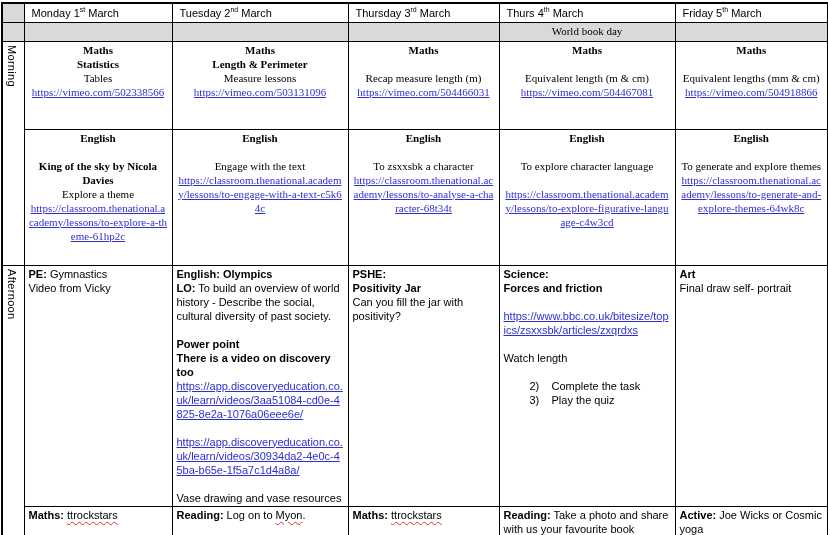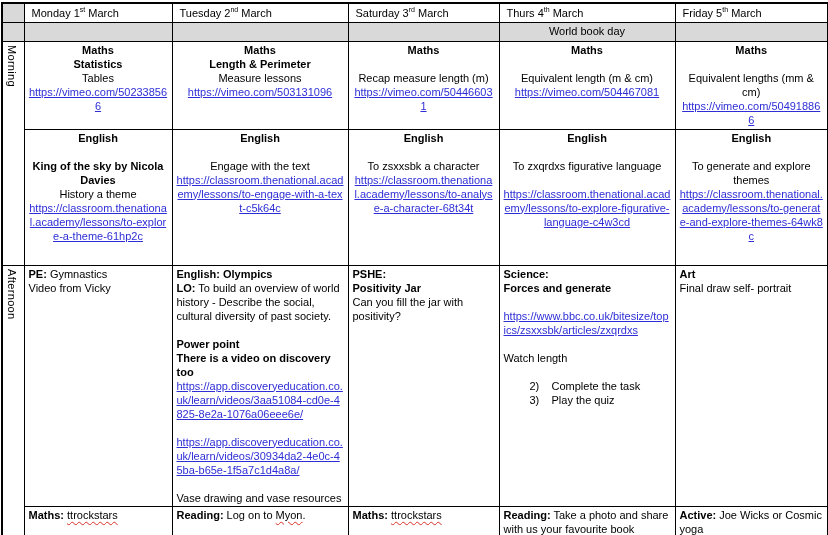--- a/index.html
+++ b/index.html
@@ -40,21 +40,21 @@
   td.corner { background: var(--shade); }
   td.side-cell {
     padding: 3px 2px;
     text-align: left;
   }
   .vtext {
     writing-mode: vertical-rl;
     white-space: nowrap;
     letter-spacing: 0.3px;
   }
-  td.center { text-align: center; }
+  td.center { text-align: center; font-family: Liberation Serif, serif; }
   .line { min-height: 14px; }
   .blank { height: 14px; }
   .b { font-weight: bold; }
   a.link {
     color: var(--link);
     text-decoration: underline;
     word-break: break-all;
     cursor: pointer;
   }
   a.block { display: block; }
@@ -81,21 +81,21 @@
     <col style="width:151px">
         <col style="width:176px">
         <col style="width:153px">
   </colgroup>
 
   <tbody>
         <tr class="header-row">
     <td class="corner"></td>
     <td><span>Monday 1</span><sup>st</sup><span> March</span></td>
     <td><span>Tuesday 2</span><sup>nd</sup><span> March</span></td>
-    <td><span>Saturday 3</span><sup>rd</sup><span> March</span></td>
+    <td><span>Thursday 3</span><sup>rd</sup><span> March</span></td>
     <td><span>Thurs 4</span><sup>th</sup><span> March</span></td>
     <td><span>Friday 5</span><sup>th</sup><span> March</span></td>
   </tr>
 
   <tr class="event-row">
     <td class="corner"></td>
     <td></td>
     <td></td>
     <td></td>
     <td class="center">World book day</td>
@@ -134,39 +134,39 @@
       <div class="line">Equivalent lengths (mm &amp; cm)</div>
       <a class="link" href="#">https://vimeo.com/504918866</a>
     </td>
   </tr>
 
   <tr class="english-row">
     <td class="center">
       <div class="line b">English</div>
       <div class="line blank"></div>
       <div class="line b">King of the sky by Nicola Davies</div>
-      <div class="line">History a theme</div>
+      <div class="line">Explore a theme</div>
       <a class="link" href="#">https://classroom.thenational.academy/lessons/to-explore-a-theme-61hp2c</a>
     </td>
     <td class="center">
       <div class="line b">English</div>
       <div class="line blank"></div>
       <div class="line">Engage with the text</div>
       <a class="link" href="#">https://classroom.thenational.academy/lessons/to-engage-with-a-text-c5k64c</a>
     </td>
     <td class="center">
       <div class="line b">English</div>
       <div class="line blank"></div>
       <div class="line">To zsxxsbk a character</div>
       <a class="link" href="#">https://classroom.thenational.academy/lessons/to-analyse-a-character-68t34t</a>
     </td>
     <td class="center">
       <div class="line b">English</div>
       <div class="line blank"></div>
-      <div class="line">To zxqrdxs figurative language</div>
+      <div class="line">To explore character language</div>
       <div class="line blank"></div>
       <a class="link" href="#">https://classroom.thenational.academy/lessons/to-explore-figurative-language-c4w3cd</a>
     </td>
     <td class="center">
       <div class="line b">English</div>
       <div class="line blank"></div>
       <div class="line">To generate and explore themes</div>
       <a class="link" href="#">https://classroom.thenational.academy/lessons/to-generate-and-explore-themes-64wk8c</a>
     </td>
   </tr>
@@ -189,21 +189,21 @@
       <div class="line blank"></div>
       <div class="line">Vase drawing  and vase resources</div>
     </td>
     <td>
       <div class="line b">PSHE:</div>
       <div class="line b">Positivity Jar</div>
       <div class="line">Can you fill the jar with positivity?</div>
     </td>
     <td>
       <div class="line b">Science:</div>
-      <div class="line b">Forces and generate</div>
+      <div class="line b">Forces and friction</div>
       <div class="line blank"></div>
       <a class="link block" href="#">https://www.bbc.co.uk/bitesize/topics/zsxxsbk/articles/zxqrdxs</a>
       <div class="line blank"></div>
       <div class="line">Watch length</div>
       <div class="line blank"></div>
       <div class="step">
               <span class="num">2)</span>
               <span>Complete the task</span>
             </div>
       <div class="step">

